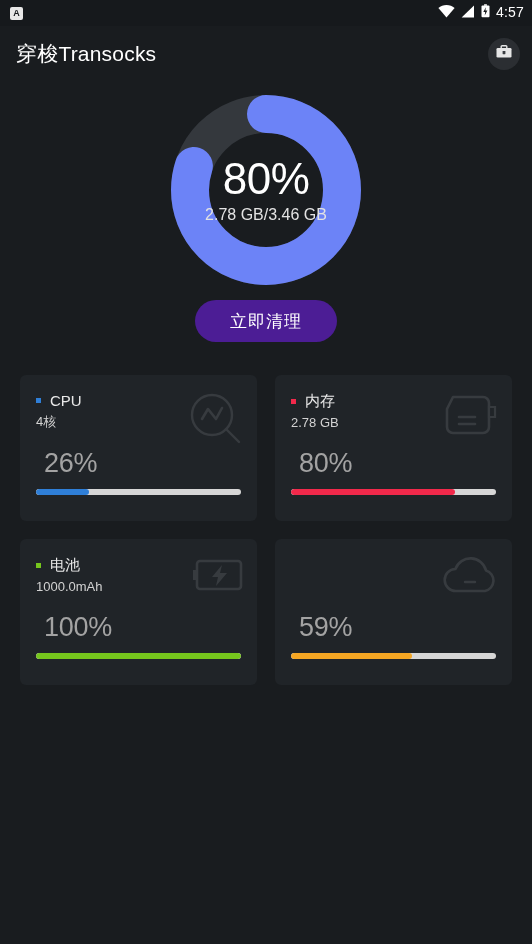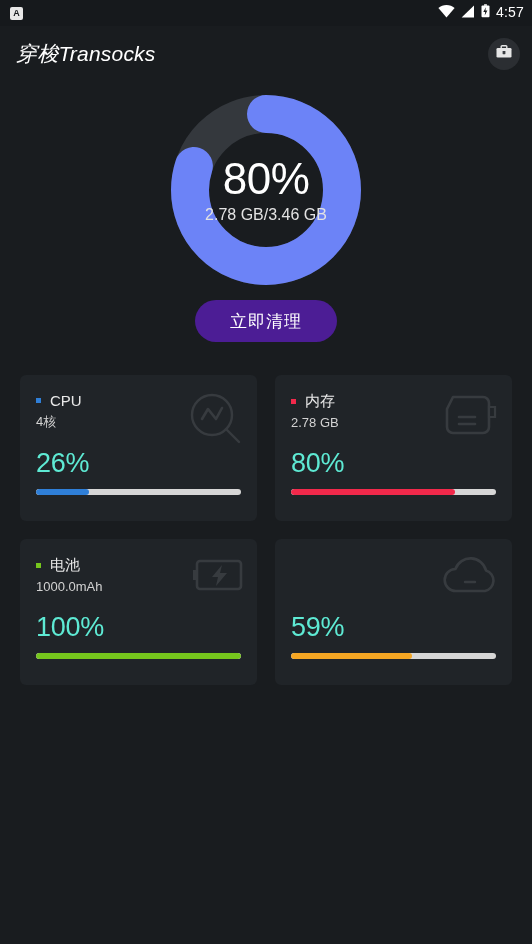--- a/index.html
+++ b/index.html
@@ -24,21 +24,21 @@
     width:13px; height:13px; background:#e8e8e8; border-radius:2px;
     color:#16191c; font-size:9px; line-height:13px; text-align:center;
     font-weight:bold;
   }
   .sb-time { color:#ffffff; font-size:14px; letter-spacing:.2px; }
   .ic { display:block; }
 
   
   .appbar {
     height:56px; display:flex; align-items:center;
-    padding:0 12px 0 16px; background:#191c1f;font-style:italic;
+    padding:0 12px 0 16px; background:#191c1f;
   }
   .app-title {
     color:#ffffff; font-size:21px; letter-spacing:.2px; white-space:nowrap;
   }
   .appbar-spacer { flex:1; }
   .toolbox-btn {
     width:32px; height:32px; border-radius:50%;
     background:#2b2e32; display:flex; align-items:center; justify-content:center;
     cursor:pointer;
   }
@@ -82,22 +82,22 @@
     position:relative; height:146px;
     background:#202428; border-radius:6px;
     padding:17px 16px 0 16px; overflow:hidden;
   }
   .card-head { position:relative; z-index:2; }
   .card-title-row { display:flex; align-items:center; gap:9px; }
   .bullet { width:5px; height:5px; display:block; }
   .card-title { color:#e9e9e9; font-size:15px; }
   .card-sub { color:#d2d2d2; font-size:13px; margin-top:4px; }
   .card-pct {
-    color:#5eead4; font-size:27px; position:absolute;
-    left:16px; bottom:42px; letter-spacing:-0.3px;
+    color:#a3a3a3; font-size:27px; position:absolute;
+    left:24px; bottom:42px; letter-spacing:-0.3px;
   }
   .bar-track {
     position:absolute; left:16px; right:16px; bottom:26px;
     height:6px; border-radius:3px; background:#d6d6d6; overflow:hidden;
   }
   .bar-fill { height:100%; border-radius:3px; }
   .card-icon {
     position:absolute; top:16px; right:13px; z-index:1;
     opacity:.55;
   }

